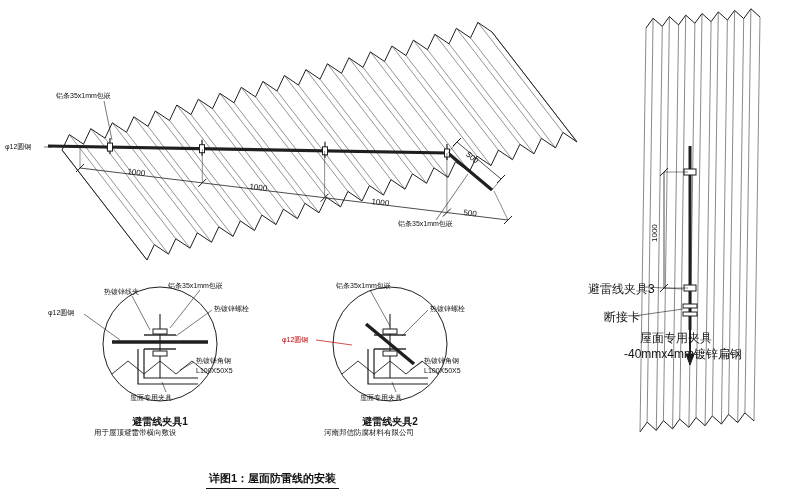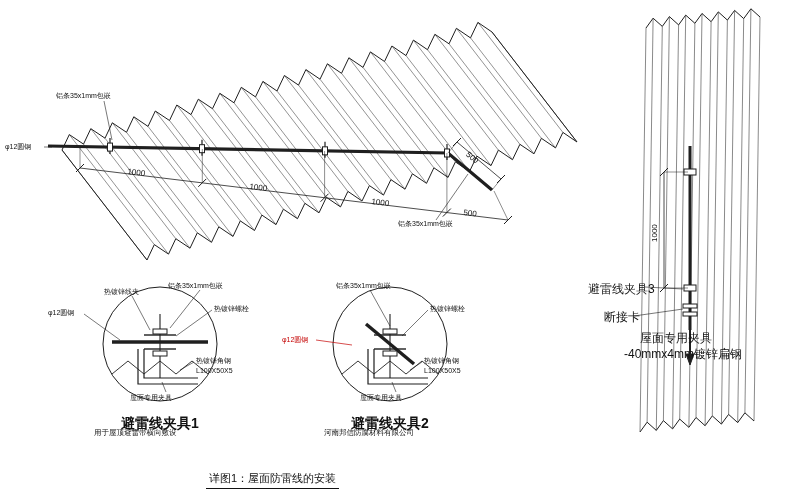--- a/index.html
+++ b/index.html
@@ -4,23 +4,23 @@
 <style>
   *{margin:0;padding:0;box-sizing:border-box}
   body{background:#ffffff}
   .canvas{position:relative;width:800px;height:502px;background:#fff;overflow:hidden;
           font-family:"Liberation Sans",sans-serif;color:#1a1a1a}
   svg{position:absolute;left:0;top:0}
   .lbl{position:absolute;font-size:7px;line-height:1.15;white-space:nowrap;color:#111}
   .lbl.red{color:#c40000}
   .lbl.big{font-size:12px}
   .dim{position:absolute;font-size:8px;white-space:nowrap;transform-origin:left top;color:#111}
-  .title{position:absolute;font-size:14px;font-weight:bold;text-align:center;color:#111}
+  .title{position:absolute;font-size:10px;font-weight:bold;text-align:center;color:#111}
   .subtitle{position:absolute;font-size:7.5px;color:#111}
-  .caption{position:absolute;font-size:11px;font-weight:normal;color:#111;
+  .caption{position:absolute;font-size:11px;font-weight:bold;color:#111;
            border-bottom:1.5px solid #111;padding:0 3px 2px 3px;white-space:nowrap}
   .watermark{position:absolute;font-size:29px;color:rgba(125,125,125,.8);letter-spacing:3px;
              font-family:"Liberation Serif",serif;white-space:nowrap;pointer-events:none}
 </style>
 </head>
 <body>
 
 <div class="canvas">
 
   <svg id="art" width="800" height="502" viewBox="0 0 800 502">

